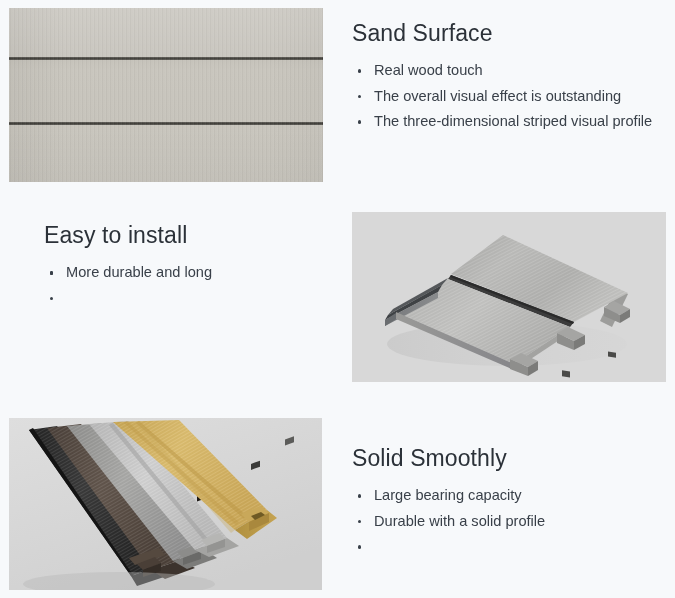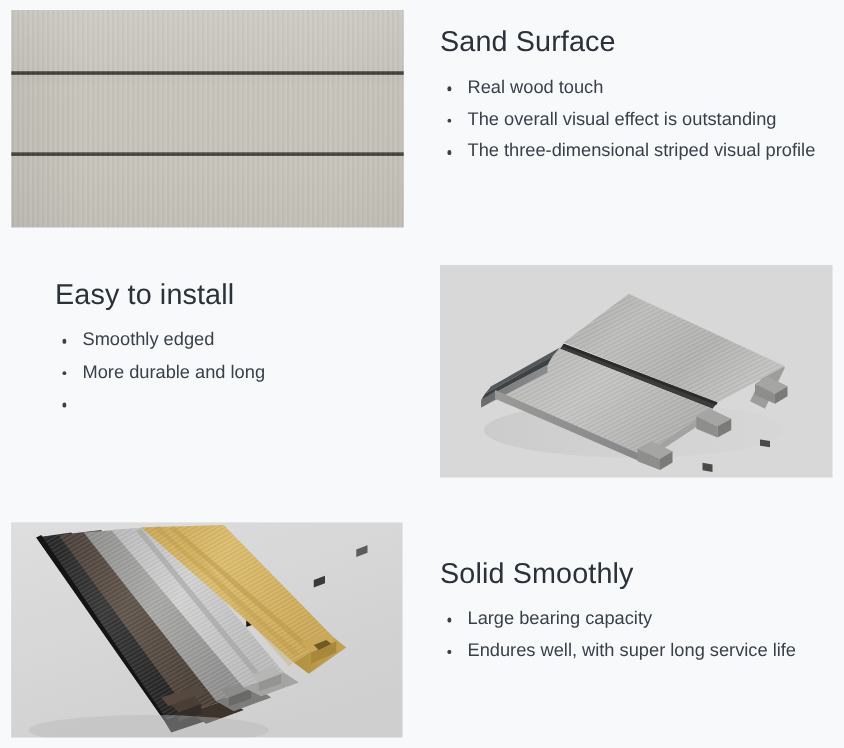--- a/index.html
+++ b/index.html
@@ -169,21 +169,20 @@
         <span>The three-dimensional striped visual profile</span>
       </li>
     </ul>
   </div>
 
   <div class="feature-block" id="block-easy">
     <h2 class="feature-heading">Easy to install</h2>
     <ul class="feature-list">
       <li>
         <span class="bullet"></span>
-        <span>Smoothly edged</span>
       </li>
       <li>
         <span class="bullet"></span>
         <span>More durable and long</span>
       </li>
       <li>
         <span class="bullet"></span>
       </li>
     </ul>
   </div>
@@ -385,21 +384,21 @@
 
   <div class="feature-block" id="block-solid">
     <h2 class="feature-heading">Solid Smoothly</h2>
     <ul class="feature-list">
       <li>
         <span class="bullet"></span>
         <span>Large bearing capacity</span>
       </li>
       <li>
         <span class="bullet"></span>
-      </li>
-      <li>
-        <span class="bullet"></span>
-        <span>Endures well, with super long service life</span>
+        <span>Durable with a solid profile</span>
+      </li>
+      <li>
+        <span class="bullet"></span>
       </li>
     </ul>
   </div>
 
 </div>
 
 </body></html>

